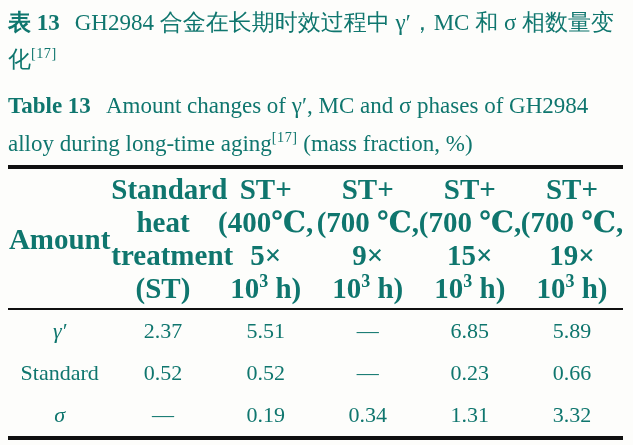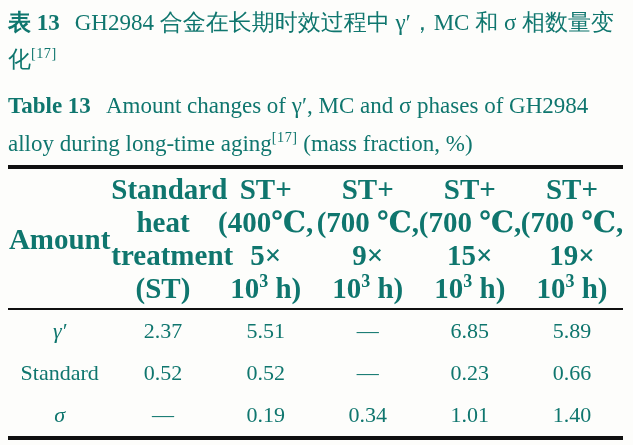--- a/index.html
+++ b/index.html
@@ -121,19 +121,19 @@
         <td>0.52</td>
         <td>—</td>
         <td>0.23</td>
         <td>0.66</td>
       </tr>
       <tr>
         <td class="phase-cell">σ</td>
         <td>—</td>
         <td>0.19</td>
         <td>0.34</td>
-        <td>1.01</td>
-        <td>1.40</td>
+        <td>1.31</td>
+        <td>3.32</td>
       </tr>
     </tbody>
   </table>
 
 </div>
 
 </body></html>

